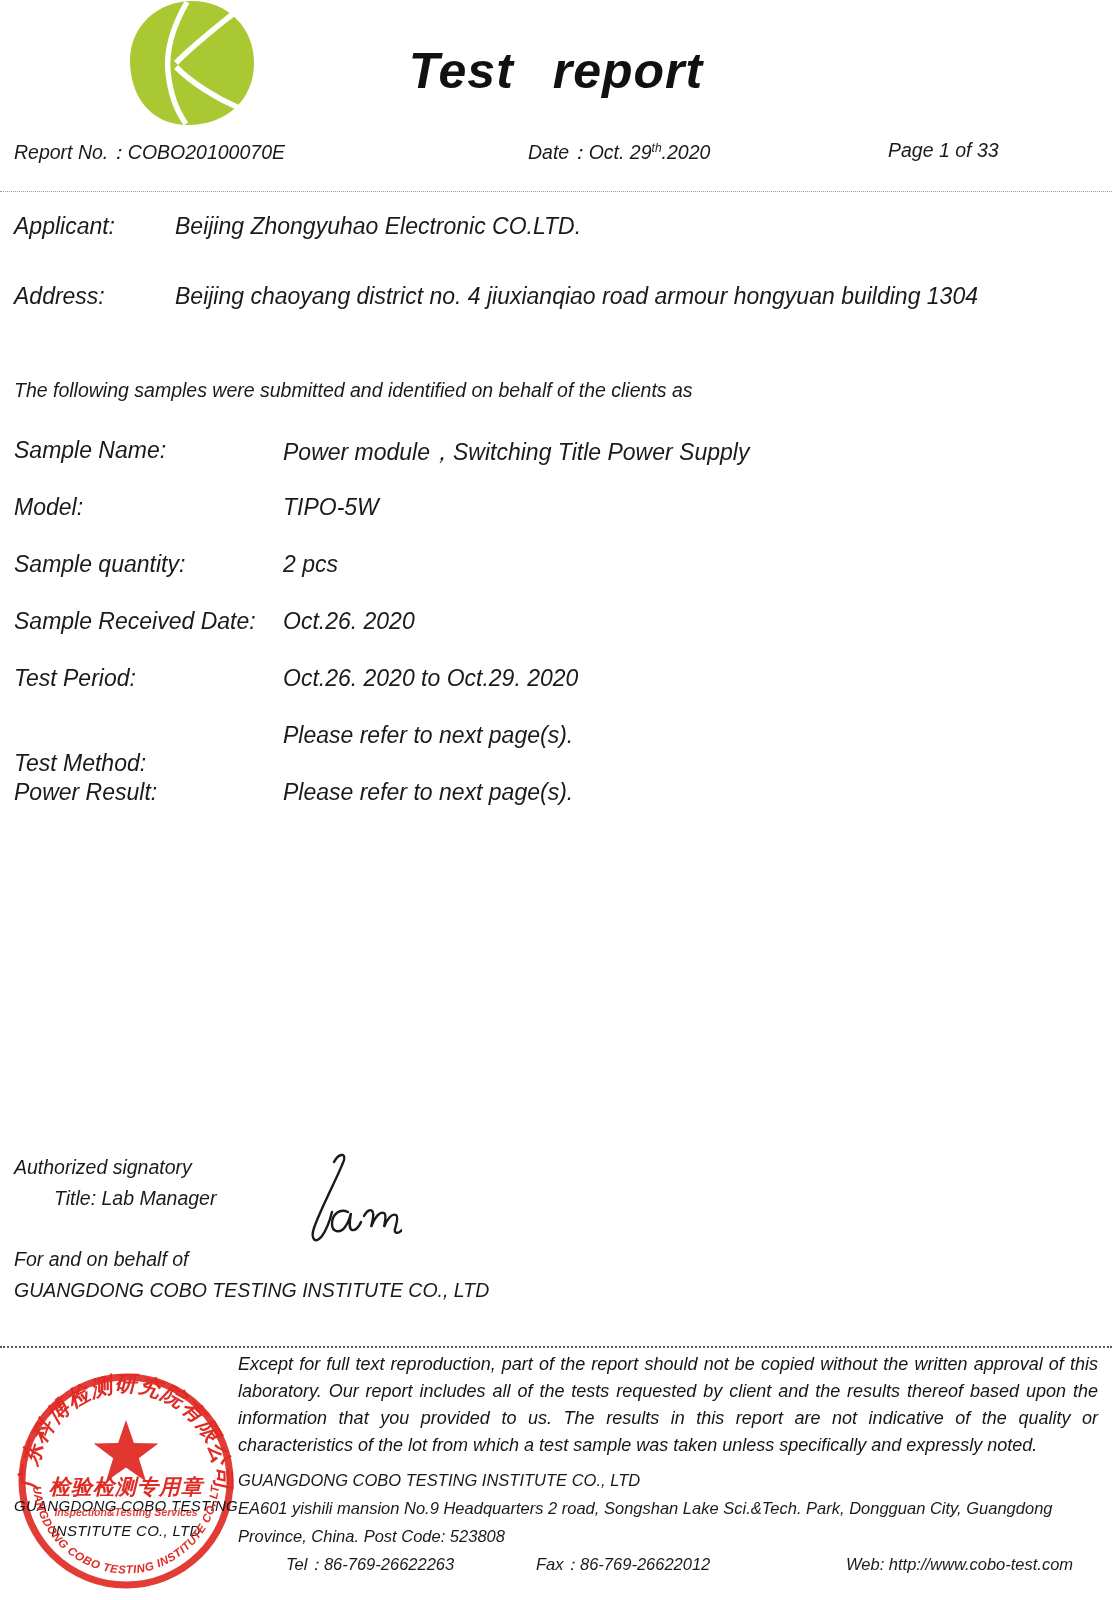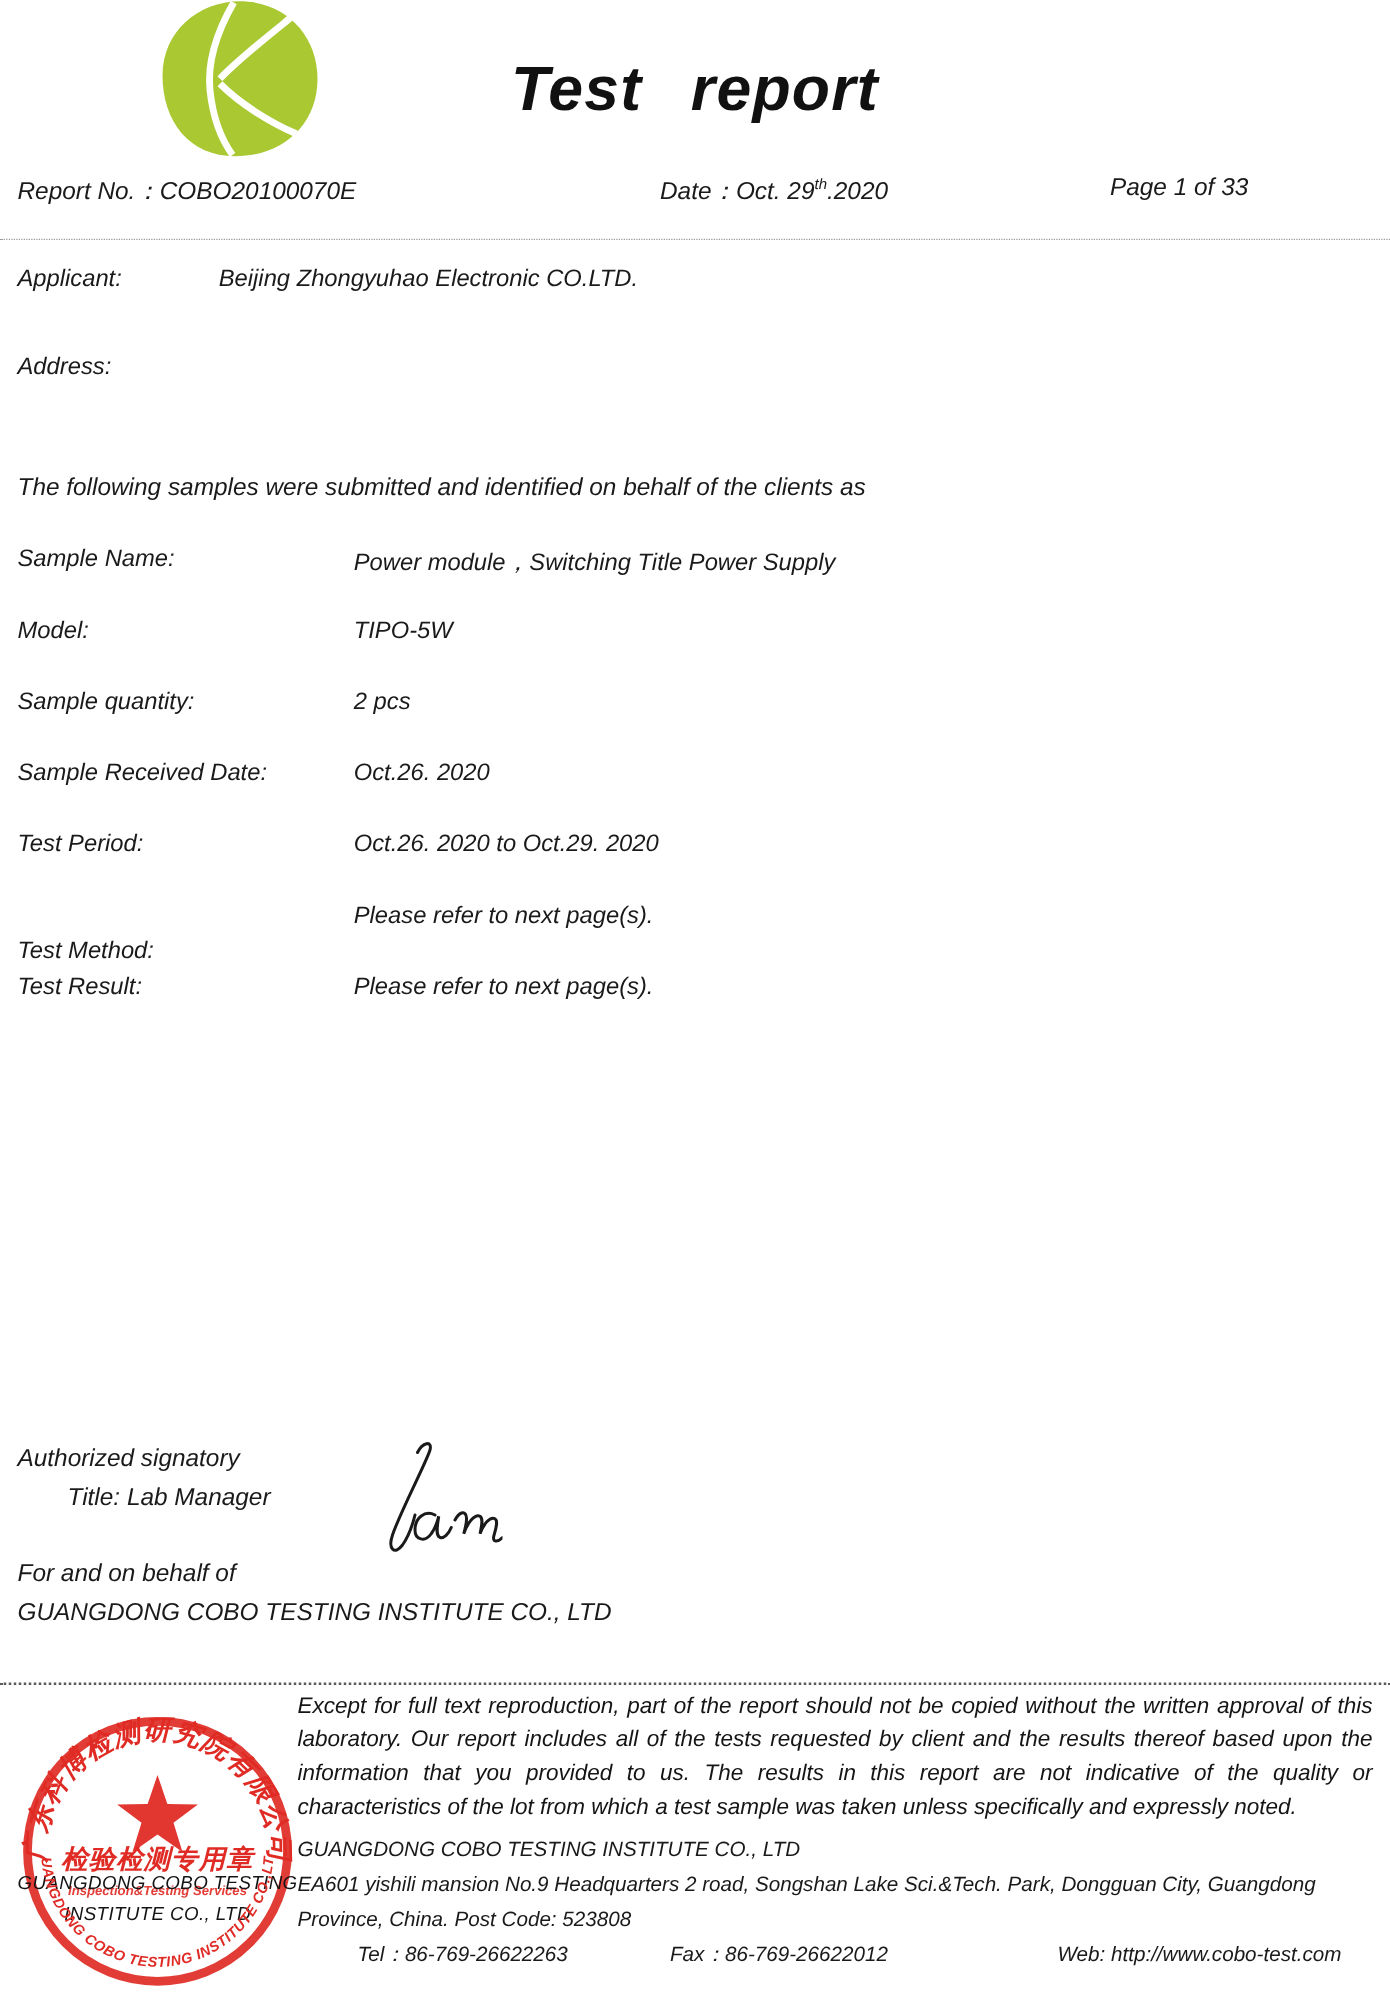--- a/index.html
+++ b/index.html
@@ -21,21 +21,21 @@
     font-size:50px; font-weight:bold;
     word-spacing:24px; letter-spacing:1px;
     color:#111;
   }
   .hdr { top:139px; font-size:19.5px; white-space:nowrap; }
   .hdr-report { left:14px; }
   .hdr-date   { left:528px; }
   .hdr-page   { left:888px; }
   sup.th { font-size:12px; vertical-align:super; line-height:0; }
   .header-rule { top:191px; left:0; width:1112px; border-top:1px dotted #9a9a9a; height:0; }
-  .lbl, .val { font-size:19px; white-space:nowrap; }
+  .lbl, .val { font-size:23px; white-space:nowrap; }
   .intro { left:14px; top:379px; font-size:19.5px; }
   .sig-text { font-size:19.5px; white-space:nowrap; }
   .footer-rule { top:1346px; left:0; width:1112px; border-top:2px dotted #5a5a5a; height:0; }
   .footer-col { left:238px; top:1351px; width:860px; }
   .disclaimer {
     font-size:18px; line-height:27px;
     text-align:justify; color:#151515;
   }
   .f-line { font-size:16.5px; line-height:28px; white-space:nowrap; }
   .f-company { margin-top:7px; }
@@ -66,20 +66,21 @@
   <div class="abs hdr hdr-date">
     <span>Date：</span><span>Oct. 29</span><sup class="th">th</sup><span>.2020</span>
   </div>
   <div class="abs hdr hdr-page">Page 1 of 33</div>
 
   <div class="abs header-rule"></div>
 
   <div class="abs lbl" style="left:14px; top:213px;">Applicant:</div>
   <div class="abs val" style="left:175px; top:213px;">Beijing Zhongyuhao Electronic CO.LTD.</div>
   <div class="abs lbl" style="left:14px; top:283px;">Address:</div>
+  <div class="abs val" style="left:175px; top:283px;">Beijing chaoyang district no. 4 jiuxianqiao road armour hongyuan building 1304</div>
 
   <div class="abs intro">The following samples were submitted and identified on behalf of the clients as</div>
 
   <div class="abs lbl" style="left:14px;  top:437px;">Sample Name:</div>
   <div class="abs val" style="left:283px; top:437px;">Power module，Switching Title Power Supply</div>
 
   <div class="abs lbl" style="left:14px;  top:494px;">Model:</div>
   <div class="abs val" style="left:283px; top:494px;">TIPO-5W</div>
 
   <div class="abs lbl" style="left:14px;  top:551px;">Sample quantity:</div>
@@ -87,21 +88,21 @@
 
   <div class="abs lbl" style="left:14px;  top:608px;">Sample Received Date:</div>
   <div class="abs val" style="left:283px; top:608px;">Oct.26. 2020</div>
 
   <div class="abs lbl" style="left:14px;  top:665px;">Test Period:</div>
   <div class="abs val" style="left:283px; top:665px;">Oct.26. 2020 to Oct.29. 2020</div>
 
   <div class="abs lbl" style="left:14px;  top:722px;margin-top:28px;">Test Method:</div>
   <div class="abs val" style="left:283px; top:722px;">Please refer to next page(s).</div>
 
-  <div class="abs lbl" style="left:14px;  top:779px;">Test Result:</div>
+  <div class="abs lbl" style="left:14px;  top:779px;">Power Result:</div>
   <div class="abs val" style="left:283px; top:779px;">Please refer to next page(s).</div>
 
   <div class="abs sig-text" style="left:14px; top:1156px;">Authorized signatory</div>
   <div class="abs sig-text" style="left:18px; top:1187px;margin-left:36px;">Title: Lab Manager</div>
 
   <svg class="abs" style="left:272px; top:1150px;" width="130" height="100" viewBox="0 0 130 100" aria-label="Sam">
     <path d="M 62,12 C 66,4 74,2 72,10 C 69,20 48,60 42,78 C 38,90 44,94 50,86 C 55,79 58,70 60,62" fill="none" stroke="#1a1a1a" stroke-width="2.4" stroke-linecap="round"></path>
     <path d="M 76,62 C 68,58 60,64 60,74 C 60,82 68,84 73,77 C 76,73 78,67 79,63 C 78,70 76,78 80,80 C 83,81 87,77 89,72" fill="none" stroke="#1a1a1a" stroke-width="2.4" stroke-linecap="round"></path>
     <path d="M 92,66 C 95,60 100,58 101,63 C 102,67 100,73 99,77 C 102,68 108,61 112,63 C 115,65 113,72 112,77 C 115,69 120,63 124,65 C 127,67 124,75 123,79 C 122,84 126,84 130,80" fill="none" stroke="#1a1a1a" stroke-width="2.4" stroke-linecap="round"></path>
   </svg>

